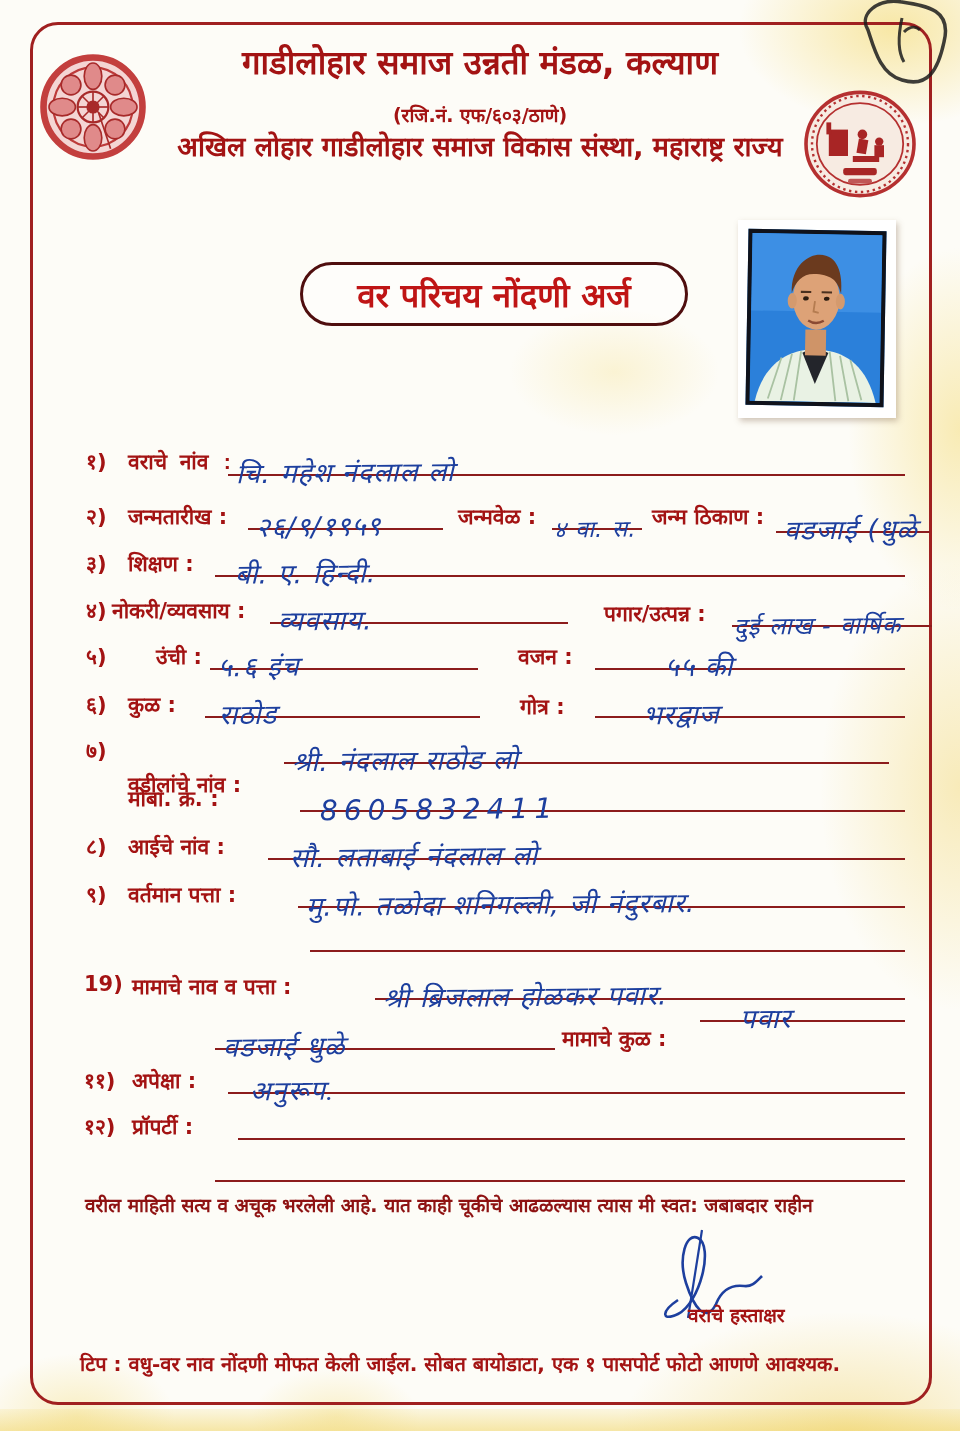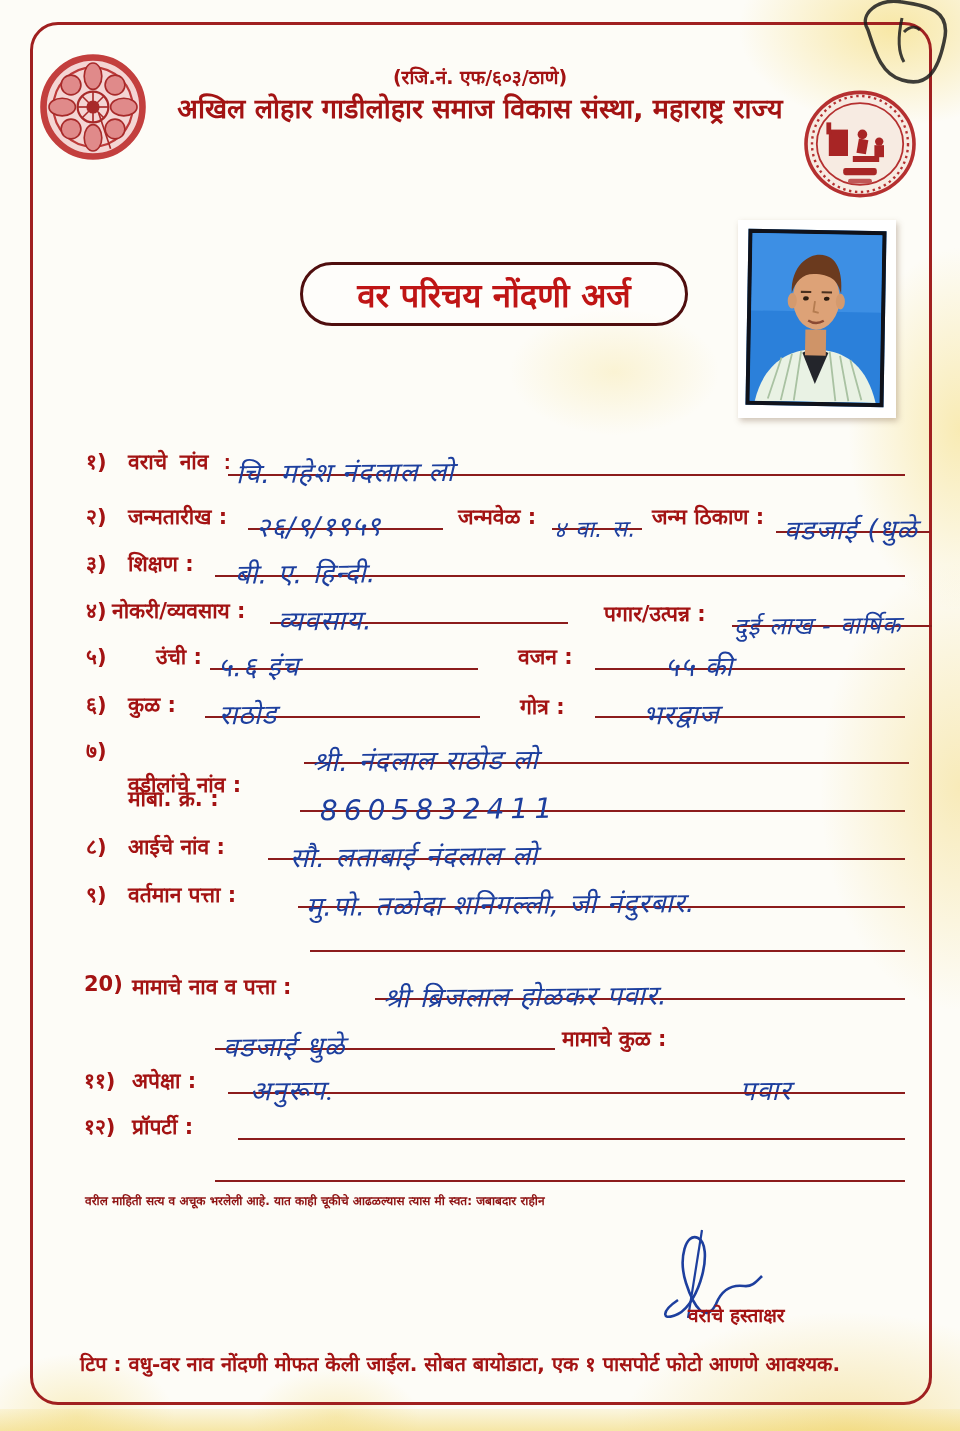--- a/index.html
+++ b/index.html
@@ -44,36 +44,37 @@
     border:4px solid #10121a;transform:rotate(1deg);overflow:hidden;background:#2b80da;
   }
   .lbl{position:absolute;color:#a31313;font-weight:bold;font-size:21px;white-space:nowrap;z-index:3;}
   .num{position:absolute;color:#a31313;font-weight:bold;font-size:21px;z-index:3;}
   .fld{position:absolute;height:36px;border-bottom:2.5px solid #8c1c1c;z-index:2;}
   .hw{
     position:absolute;left:8px;bottom:-16px;color:#1d3f9e;font-size:27px;font-style:italic;
     white-space:nowrap;transform:rotate(-.6deg);z-index:4;letter-spacing:1px;
   }
   .hw.num-hw{font-size:28px;letter-spacing:6px;}
-  .decl{position:absolute;left:85px;top:1192px;width:810px;font-size:12px;font-weight:bold;color:#8e1212;z-index:3;}
+  .decl{position:absolute;left:85px;top:1192px;width:810px;font-size:19px;font-weight:bold;color:#8e1212;z-index:3;}
   .sig{position:absolute;left:648px;top:1228px;width:160px;height:90px;z-index:3;}
   .sig-lbl{position:absolute;left:688px;top:1302px;font-size:19px;font-weight:bold;color:#a31313;z-index:3;}
   .foot{position:absolute;left:80px;top:1350px;width:800px;font-size:20px;font-weight:bold;color:#a31313;z-index:3;}
   .scribble{position:absolute;left:840px;top:-4px;width:125px;height:110px;z-index:5;}
   .bottom-strip{position:absolute;left:0;bottom:0;width:100%;height:22px;
     background:linear-gradient(rgba(243,222,130,.2),rgba(240,212,100,.55));z-index:0;}
 </style>
 </head>
 <body>
 
 <div class="stains"></div>
 <div class="bottom-strip"></div>
 <div class="frame"></div>
 
 <div class="hdr">
+  <div class="t1">गाडीलोहार समाज उन्नती मंडळ, कल्याण</div>
   <div class="r1">(रजि.नं. एफ/६०३/ठाणे)</div>
   <div class="t2">अखिल लोहार गाडीलोहार समाज विकास संस्था, महाराष्ट्र राज्य</div>
 </div>
 
 <div class="emblem" style="left:38px;top:52px;">
   <svg width="110" height="110" viewBox="0 0 100 100">
     <circle cx="50" cy="50" r="45" fill="#f4d3d3" stroke="#c03535" stroke-width="6" opacity=".95"></circle>
     <circle cx="50" cy="50" r="36" fill="none" stroke="#bd3a3a" stroke-width="2"></circle>
     <g fill="#e08a8a" stroke="#a82a2a" stroke-width="1.5">
       <ellipse cx="50" cy="22" rx="8" ry="12"></ellipse>
@@ -200,21 +201,21 @@
 <div class="fld" style="left:205px;top:680px;width:275px;">
   <span class="hw" style="left:14px;">राठोड</span>
 </div>
 <span class="lbl" style="left:520px;top:692px;">गोत्र :</span>
 <div class="fld" style="left:595px;top:680px;width:310px;">
   <span class="hw" style="left:48px;">भरद्वाज</span>
 </div>
 
 <span class="num" style="left:86px;top:736px;">७)</span>
 <span class="lbl" style="left:128px;top:736px;margin-top:34px;">वडीलांचे नांव :</span>
-<div class="fld" style="left:304px;top:726px;width:605px;">
+<div class="fld" style="left:284px;top:726px;width:605px;">
   <span class="hw">श्री. नंदलाल राठोड लो</span>
 </div>
 
 <span class="lbl" style="left:128px;top:784px;">मोबा. क्र. :</span>
 <div class="fld" style="left:300px;top:774px;width:605px;">
   <span class="hw num-hw" style="left:20px;">8605832411</span>
 </div>
 
 <span class="num" style="left:86px;top:832px;">८)</span>
 <span class="lbl" style="left:128px;top:832px;">आईचे नांव :</span>
@@ -222,30 +223,30 @@
   <span class="hw" style="left:22px;">सौ. लताबाई नंदलाल लो</span>
 </div>
 
 <span class="num" style="left:86px;top:880px;">९)</span>
 <span class="lbl" style="left:128px;top:880px;">वर्तमान पत्ता :</span>
 <div class="fld" style="left:298px;top:870px;width:607px;">
   <span class="hw">मु.पो. तळोदा शनिगल्ली, जी नंदुरबार.</span>
 </div>
 <div class="fld" style="left:310px;top:914px;width:595px;"></div>
 
-<span class="num" style="left:84px;top:972px;">20)</span>
+<span class="num" style="left:84px;top:972px;">19)</span>
 <span class="lbl" style="left:132px;top:972px;">मामाचे नाव व पत्ता :</span>
 <div class="fld" style="left:375px;top:962px;width:530px;">
   <span class="hw">श्री ब्रिजलाल होळकर पवार.</span>
 </div>
 <div class="fld" style="left:215px;top:1012px;width:340px;">
   <span class="hw">वडजाई धुळे</span>
 </div>
 <span class="lbl" style="left:562px;top:1024px;">मामाचे कुळ :</span>
-<div class="fld" style="left:700px;top:1056px;width:205px;">
+<div class="fld" style="left:700px;top:984px;width:205px;">
   <span class="hw" style="left:40px;">पवार</span>
 </div>
 
 <span class="num" style="left:84px;top:1066px;">११)</span>
 <span class="lbl" style="left:132px;top:1066px;">अपेक्षा :</span>
 <div class="fld" style="left:228px;top:1056px;width:677px;">
   <span class="hw" style="left:22px;font-family:Liberation Serif, serif;">अनुरूप.</span>
 </div>
 
 <span class="num" style="left:84px;top:1112px;">१२)</span>

